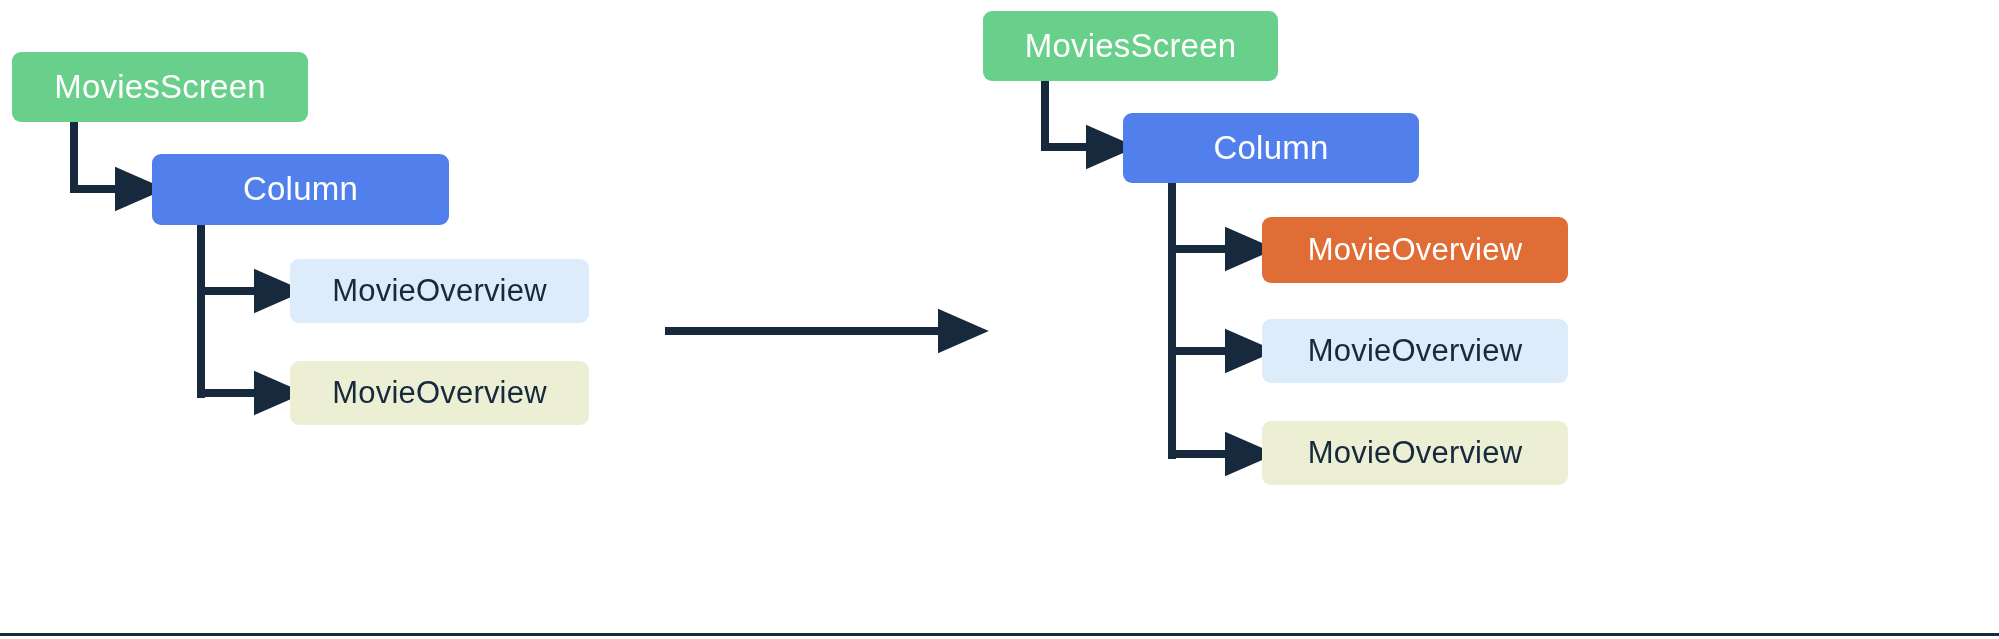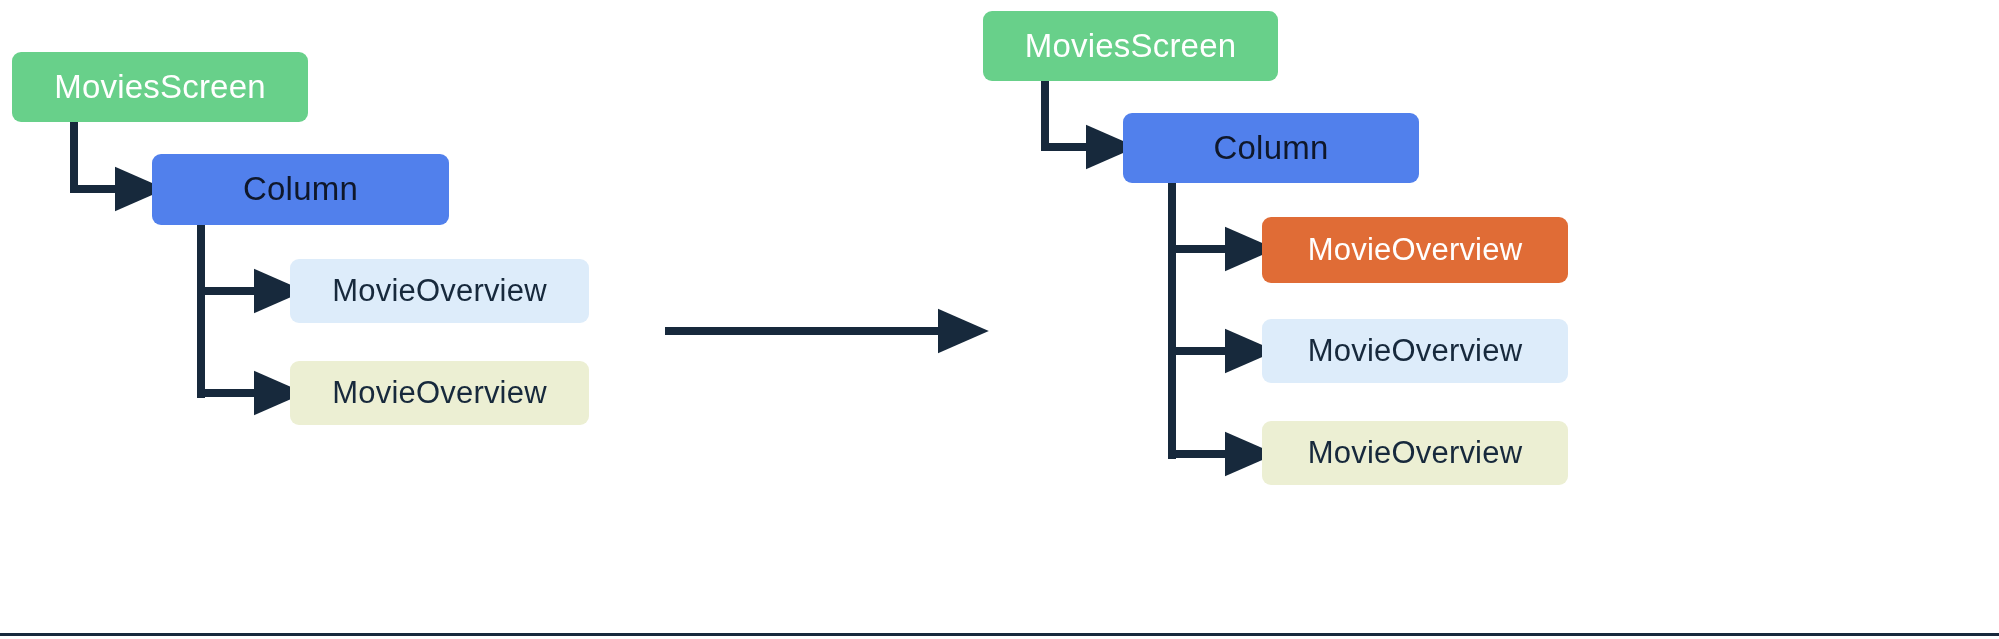--- a/index.html
+++ b/index.html
@@ -36,21 +36,21 @@
     white-space: nowrap;
     letter-spacing: 0.2px;
   }
   .node-screen {
     background: #68d08a;
     color: #ffffff;
     font-size: 33px;
   }
   .node-column {
     background: #5180ec;
-    color: #0f172a;
+    color: #ffffff;
     font-size: 33px;
   }
   .node-overview-new {
     background: #e06c36;
     color: #ffffff;
     font-size: 31px;
   }
   .node-overview-blue {
     background: #ddecfa;
     color: #17293c;

